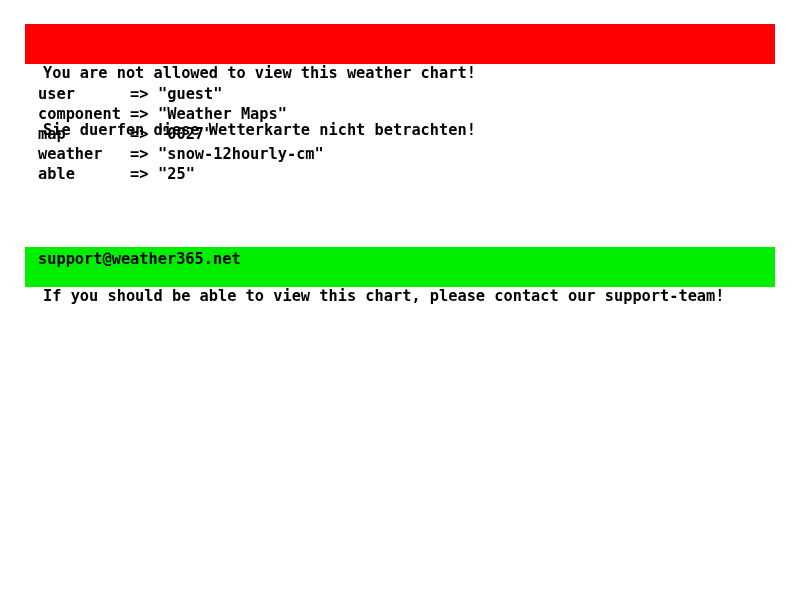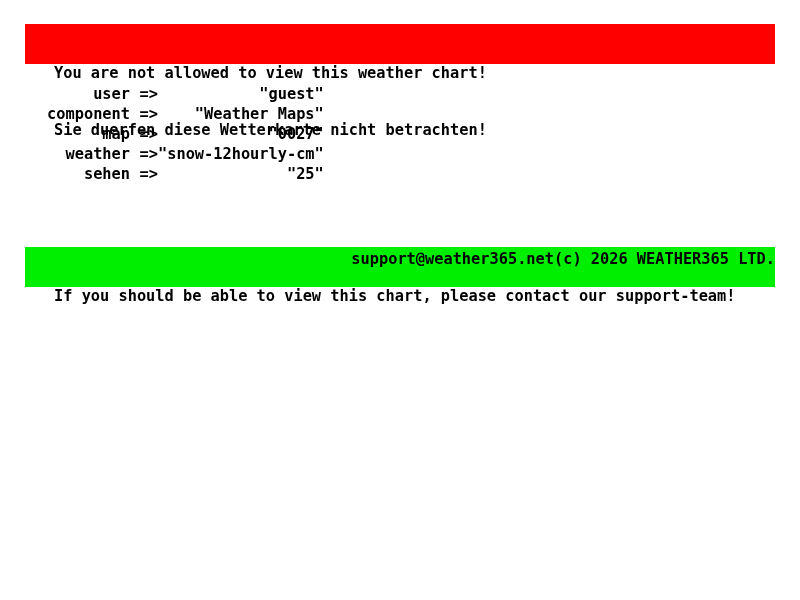--- a/index.html
+++ b/index.html
@@ -15,51 +15,51 @@
     font-family: "DejaVu Sans Mono", "Liberation Mono", monospace;
     font-weight: bold;
     font-size: 15.3px;
     color: #000000;
   }
   .banner {
     position: absolute;
     left: 25px;
     width: 750px;
     height: 40px;
-    padding: 2px 0 0 29px;
+    padding: 2px 0 0 18px;
     box-sizing: border-box;
     line-height: 19px;
     white-space: pre;
   }
   .banner-red   { top: 24px;  background: #ff0000; }
   .banner-green { top: 200px; background: #00ee00; }
   .banner div { white-space: pre; }
 
   .info {
     position: absolute;
     left: 38px;
     top: 84px;
     line-height: 20px;
-    text-align: right;
   }
   .info-row {
     display: grid;
     grid-template-columns: 92px 28px auto;
     white-space: pre;
   }
 
   .footer {
     position: absolute;
     left: 38px;
     top: 250px;
     width: 737px;
     display: flex;
     justify-content: flex-end;
     line-height: 19px;
     white-space: pre;
+    flex-direction: column;
   }
 </style>
 </head>
 <body>
 
 <div class="banner banner-red" style="background: rgb(255, 0, 0);">
   <div>You are not allowed to view this weather chart!</div>
   <div>Sie duerfen diese Wetterkarte nicht betrachten!</div>
 </div>
 
@@ -78,26 +78,25 @@
     <span>map</span>
     <span>=&gt;</span>
     <span>"0027"</span>
   </div>
   <div class="info-row">
     <span>weather</span>
     <span>=&gt;</span>
     <span>"snow-12hourly-cm"</span>
   </div>
   <div class="info-row">
-    <span>sehen</span>
+    <span>able</span>
     <span>=&gt;</span>
     <span>"25"</span>
   </div>
 </div>
 
 <div class="banner banner-green" style="background: rgb(0, 238, 0); margin-top: 47px;">
   <div>If you should be able to view this chart, please contact our support-team!</div>
 </div>
 
 <div class="footer">
   <span>support@weather365.net</span>
-  <span>(c) 2026 WEATHER365 LTD.</span>
 </div>
 
 </body></html>

